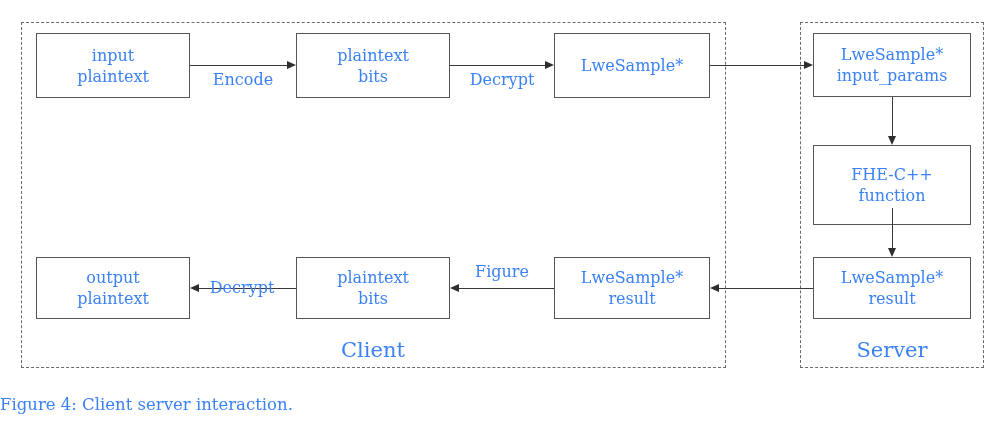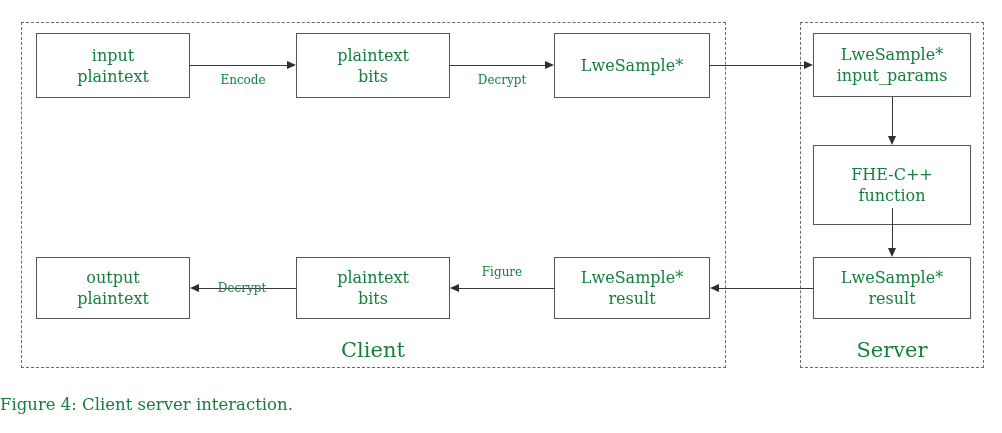--- a/index.html
+++ b/index.html
@@ -6,21 +6,21 @@
     margin: 0;
     padding: 0;
     background: #ffffff;
   }
   .stage {
     position: relative;
     width: 1002px;
     height: 433px;
     background: #ffffff;
     font-family: "DejaVu Serif", "Liberation Serif", serif;
-    color: #15803d;
+    color: #3b82f6;
     overflow: hidden;
   }
   .region {
     position: absolute;
     border: 1px dashed #6a6a6a;
     box-sizing: border-box;
   }
   .node {
     position: absolute;
     box-sizing: border-box;
@@ -45,21 +45,21 @@
     width: 1px;
     background: #383838;
   }
   .ah { position: absolute; width: 0; height: 0; }
   .ah-r { border-top: 4px solid transparent; border-bottom: 4px solid transparent; border-left: 9px solid #2e2e2e; }
   .ah-l { border-top: 4px solid transparent; border-bottom: 4px solid transparent; border-right: 9px solid #2e2e2e; }
   .ah-d { border-left: 4px solid transparent; border-right: 4px solid transparent; border-top: 9px solid #2e2e2e; }
   .edge-label {
     position: absolute;
     transform: translateX(-50%);
-    font-size: 12px;
+    font-size: 16px;
     line-height: 20px;
     white-space: nowrap;
   }
   .region-label {
     position: absolute;
     transform: translateX(-50%);
     font-size: 21px;
     line-height: 20px;
     white-space: nowrap;
   }

